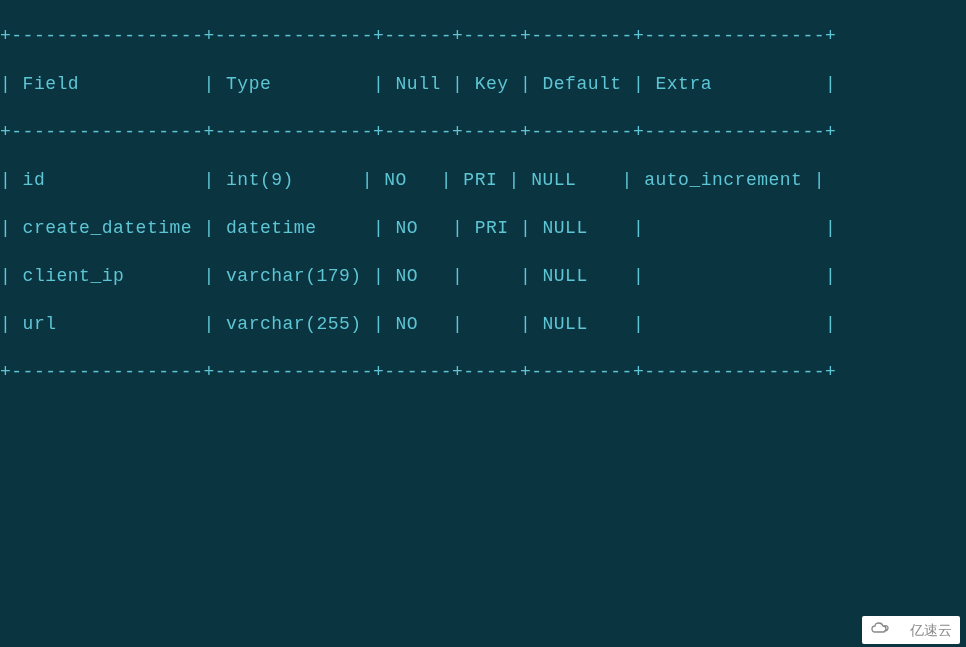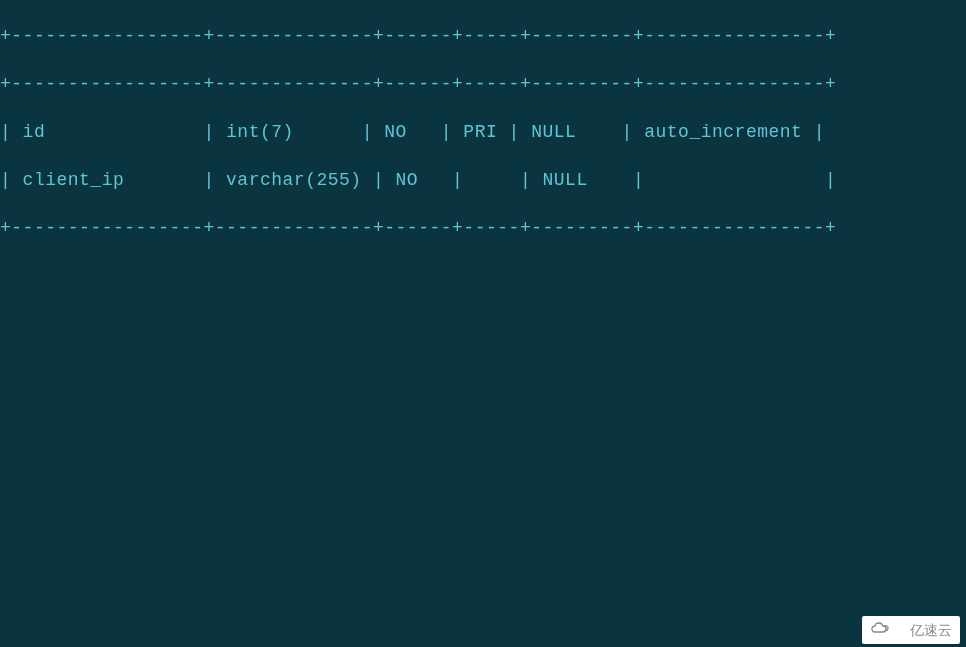--- a/index.html
+++ b/index.html
@@ -37,23 +37,26 @@
       font-family: sans-serif;
       margin-top: 7px;
     }
     .watermark svg { display: inline-block; }
   </style>
 </head>
 <body>
 
 <div class="terminal">
 <div class="line">+-----------------+--------------+------+-----+---------+----------------+</div>
+<div class="line">| Field           | Type         | Null | Key | Default | Extra          |</div>
 <div class="line">+-----------------+--------------+------+-----+---------+----------------+</div>
-<div class="line">| id              | int(7)      | NO   | PRI | NULL    | auto_increment |</div>
-<div class="line">| client_ip       | varchar(255) | NO   |     | NULL    |                |</div>
+<div class="line">| id              | int(9)      | NO   | PRI | NULL    | auto_increment |</div>
+<div class="line">| create_datetime | datetime     | NO   | PRI | NULL    |                |</div>
+<div class="line">| client_ip       | varchar(179) | NO   |     | NULL    |                |</div>
+<div class="line">| url             | varchar(255) | NO   |     | NULL    |                |</div>
 <div class="line">+-----------------+--------------+------+-----+---------+----------------+</div>
 
 
 
 
 
 
 
 
 

